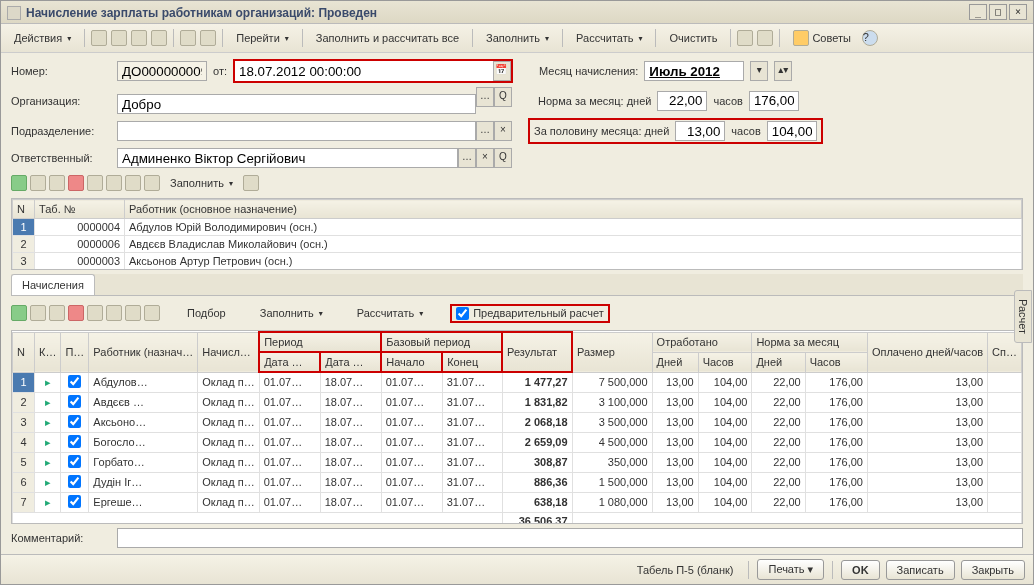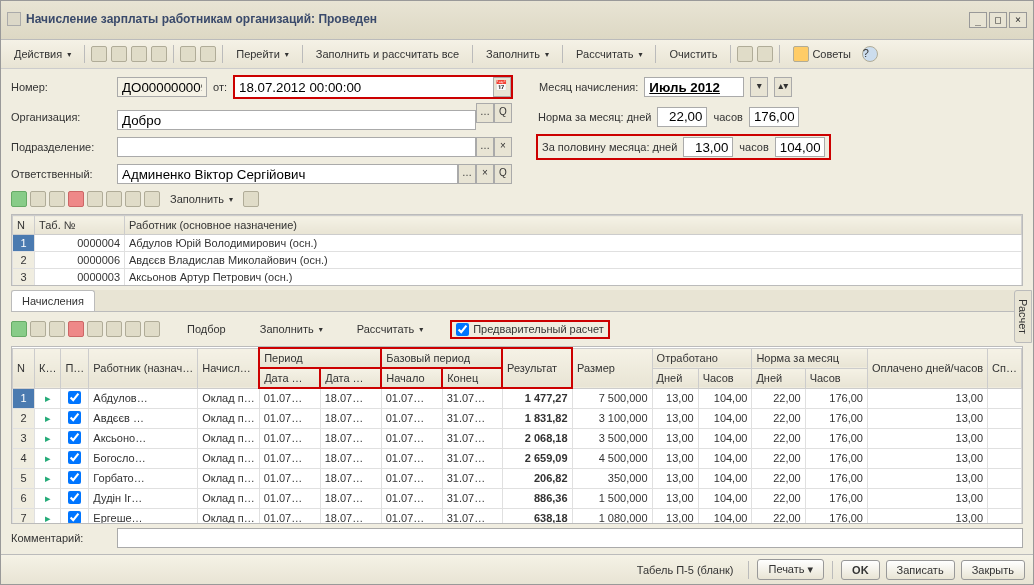--- a/index.html
+++ b/index.html
@@ -1,18 +1,18 @@
 <!DOCTYPE html>
 <html><head>
 <meta charset="utf-8">
 <style>
 * { box-sizing: border-box; margin: 0; padding: 0; }
 body { font-family: Tahoma, Arial, sans-serif; font-size: 11px; background: #f0ede0; color: #333; width: 1034px; height: 585px; overflow: hidden; }
 .window { display: flex; flex-direction: column; height: 100%; border: 1px solid #999; }
-.titlebar { background: linear-gradient(#e8e4d4, #ddd8c4); padding: 11px 6px; display: flex; align-items: flex-start; border-bottom: 1px solid #bbb; }
+.titlebar { background: linear-gradient(#e8e4d4, #ddd8c4); padding: 3px 6px; display: flex; align-items: flex-end; border-bottom: 1px solid #bbb; }
 .titlebar .icon { width: 14px; height: 14px; background: #dcd8c8; border: 1px solid #aaa; margin-right: 5px; }
 .titlebar .title { flex: 1; font-weight: bold; font-size: 12px; color: #3a4a6b; }
 .titlebar .wc { display: flex; gap: 2px; }
 .titlebar .wc span { width: 18px; height: 16px; border: 1px solid #999; background: #e8e4d4; text-align: center; line-height: 14px; cursor: pointer; font-family: monospace; font-size: 10px; }
 .toolbar { background: linear-gradient(#f5f2e6, #e8e4d4); padding: 3px 6px; display: flex; align-items: center; gap: 4px; border-bottom: 1px solid #ccc; flex-wrap: wrap; }
 .tbtn { padding: 2px 6px; cursor: pointer; display: inline-flex; align-items: center; gap: 3px; border: 1px solid transparent; border-radius: 2px; font-size: 11px; }
 .ticon { width: 16px; height: 16px; display: inline-block; background: #e0dcc8; border: 1px solid #b0ac98; border-radius: 2px; }
 .sep { width: 1px; height: 18px; background: #bbb; margin: 0 2px; }
 .content { flex: 1; padding: 6px 10px; display: flex; flex-direction: column; gap: 4px; overflow: hidden; }
 .form-row { display: flex; align-items: center; gap: 6px; }
@@ -129,21 +129,21 @@
       <input class="input num" style="width: 50px; text-align: right;" value="176,00">
     </div>
 
     <div class="form-row">
       <span class="label">Подразделение:</span>
       <div style="display:flex;flex:0 0 395px">
         <input class="input" style="flex: 1 1 0%;" value="">
         <span class="select-btn">…</span>
         <span class="select-btn">×</span>
       </div>
-      <div class="red-box" style="display:flex;align-items:center;gap:6px;margin-left:18px;padding:1px 4px">
+      <div class="red-box" style="display:flex;align-items:center;gap:6px;margin-left:10px;padding:1px 4px">
         <span>За половину месяца: дней</span>
         <input class="input num" style="width: 50px; text-align: right;" value="13,00">
         <span>часов</span>
         <input class="input num" style="width: 50px; text-align: right;" value="104,00">
       </div>
     </div>
 
     <div class="form-row">
       <span class="label">Ответственный:</span>
       <div style="display:flex;flex:0 0 395px">
@@ -338,21 +338,21 @@
             <tr>
               <td class="rownum ">5</td>
     <td style="text-align:center;color:#2a7">▸</td>
     <td style="text-align:center"><input type="checkbox" checked="" style=""></td>
     <td>Горбато…</td>
               <td>Оклад п…</td>
     <td>01.07…</td>
               <td>18.07…</td>
               <td>01.07…</td>
               <td>31.07…</td>
-    <td class="num" style="font-weight:bold">206,82</td>
+    <td class="num" style="font-weight:bold">308,87</td>
     <td class="num">350,000</td>
     <td class="num">13,00</td>
               <td class="num">104,00</td>
     <td class="num">22,00</td>
               <td class="num">176,00</td>
     <td class="num">13,00</td>
               <td></td>
             </tr>
             <tr>
               <td class="rownum ">6</td>

